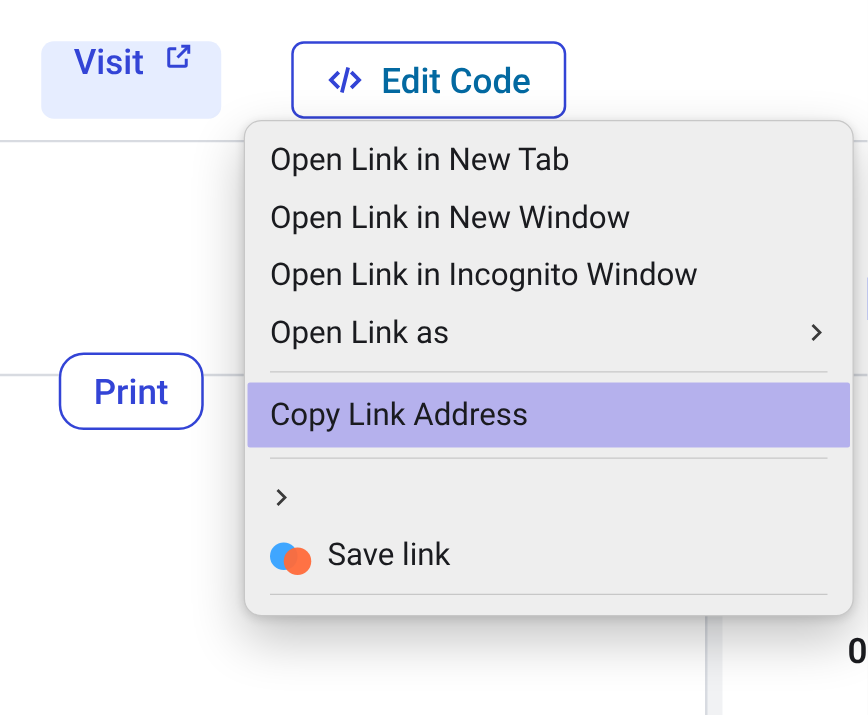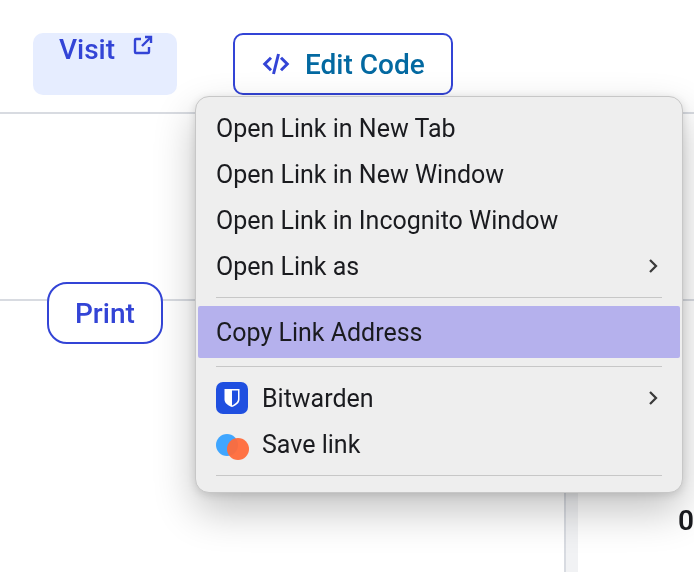--- a/index.html
+++ b/index.html
@@ -185,28 +185,20 @@
       </svg>
     </div>
     <div class="menu-sep"></div>
     <div class="menu-item highlight">
       <div class="left">
         <span>Copy Link Address</span>
       </div>
     </div>
     <div class="menu-sep"></div>
     <div class="menu-item">
-      <div class="left">
-        <div class="bw-icon">
-          <svg viewBox="0 0 24 28">
-            <path d="M2 2h20v14c0 5-5 8-10 10C7 24 2 21 2 16V2z M12 4v20c4-2 8-4.5 8-9V4H12z"></path>
-          </svg>
-        </div>
-        <span>Bitwarden</span>
-      </div>
       <svg viewBox="0 0 24 24" class="arrow-icon">
         <path d="M8 4l8 8-8 8"></path>
       </svg>
     </div>
     <div class="menu-item">
       <div class="left">
         <div class="savelink-icon">
           <div class="c1"></div>
           <div class="c2"></div>
         </div>

